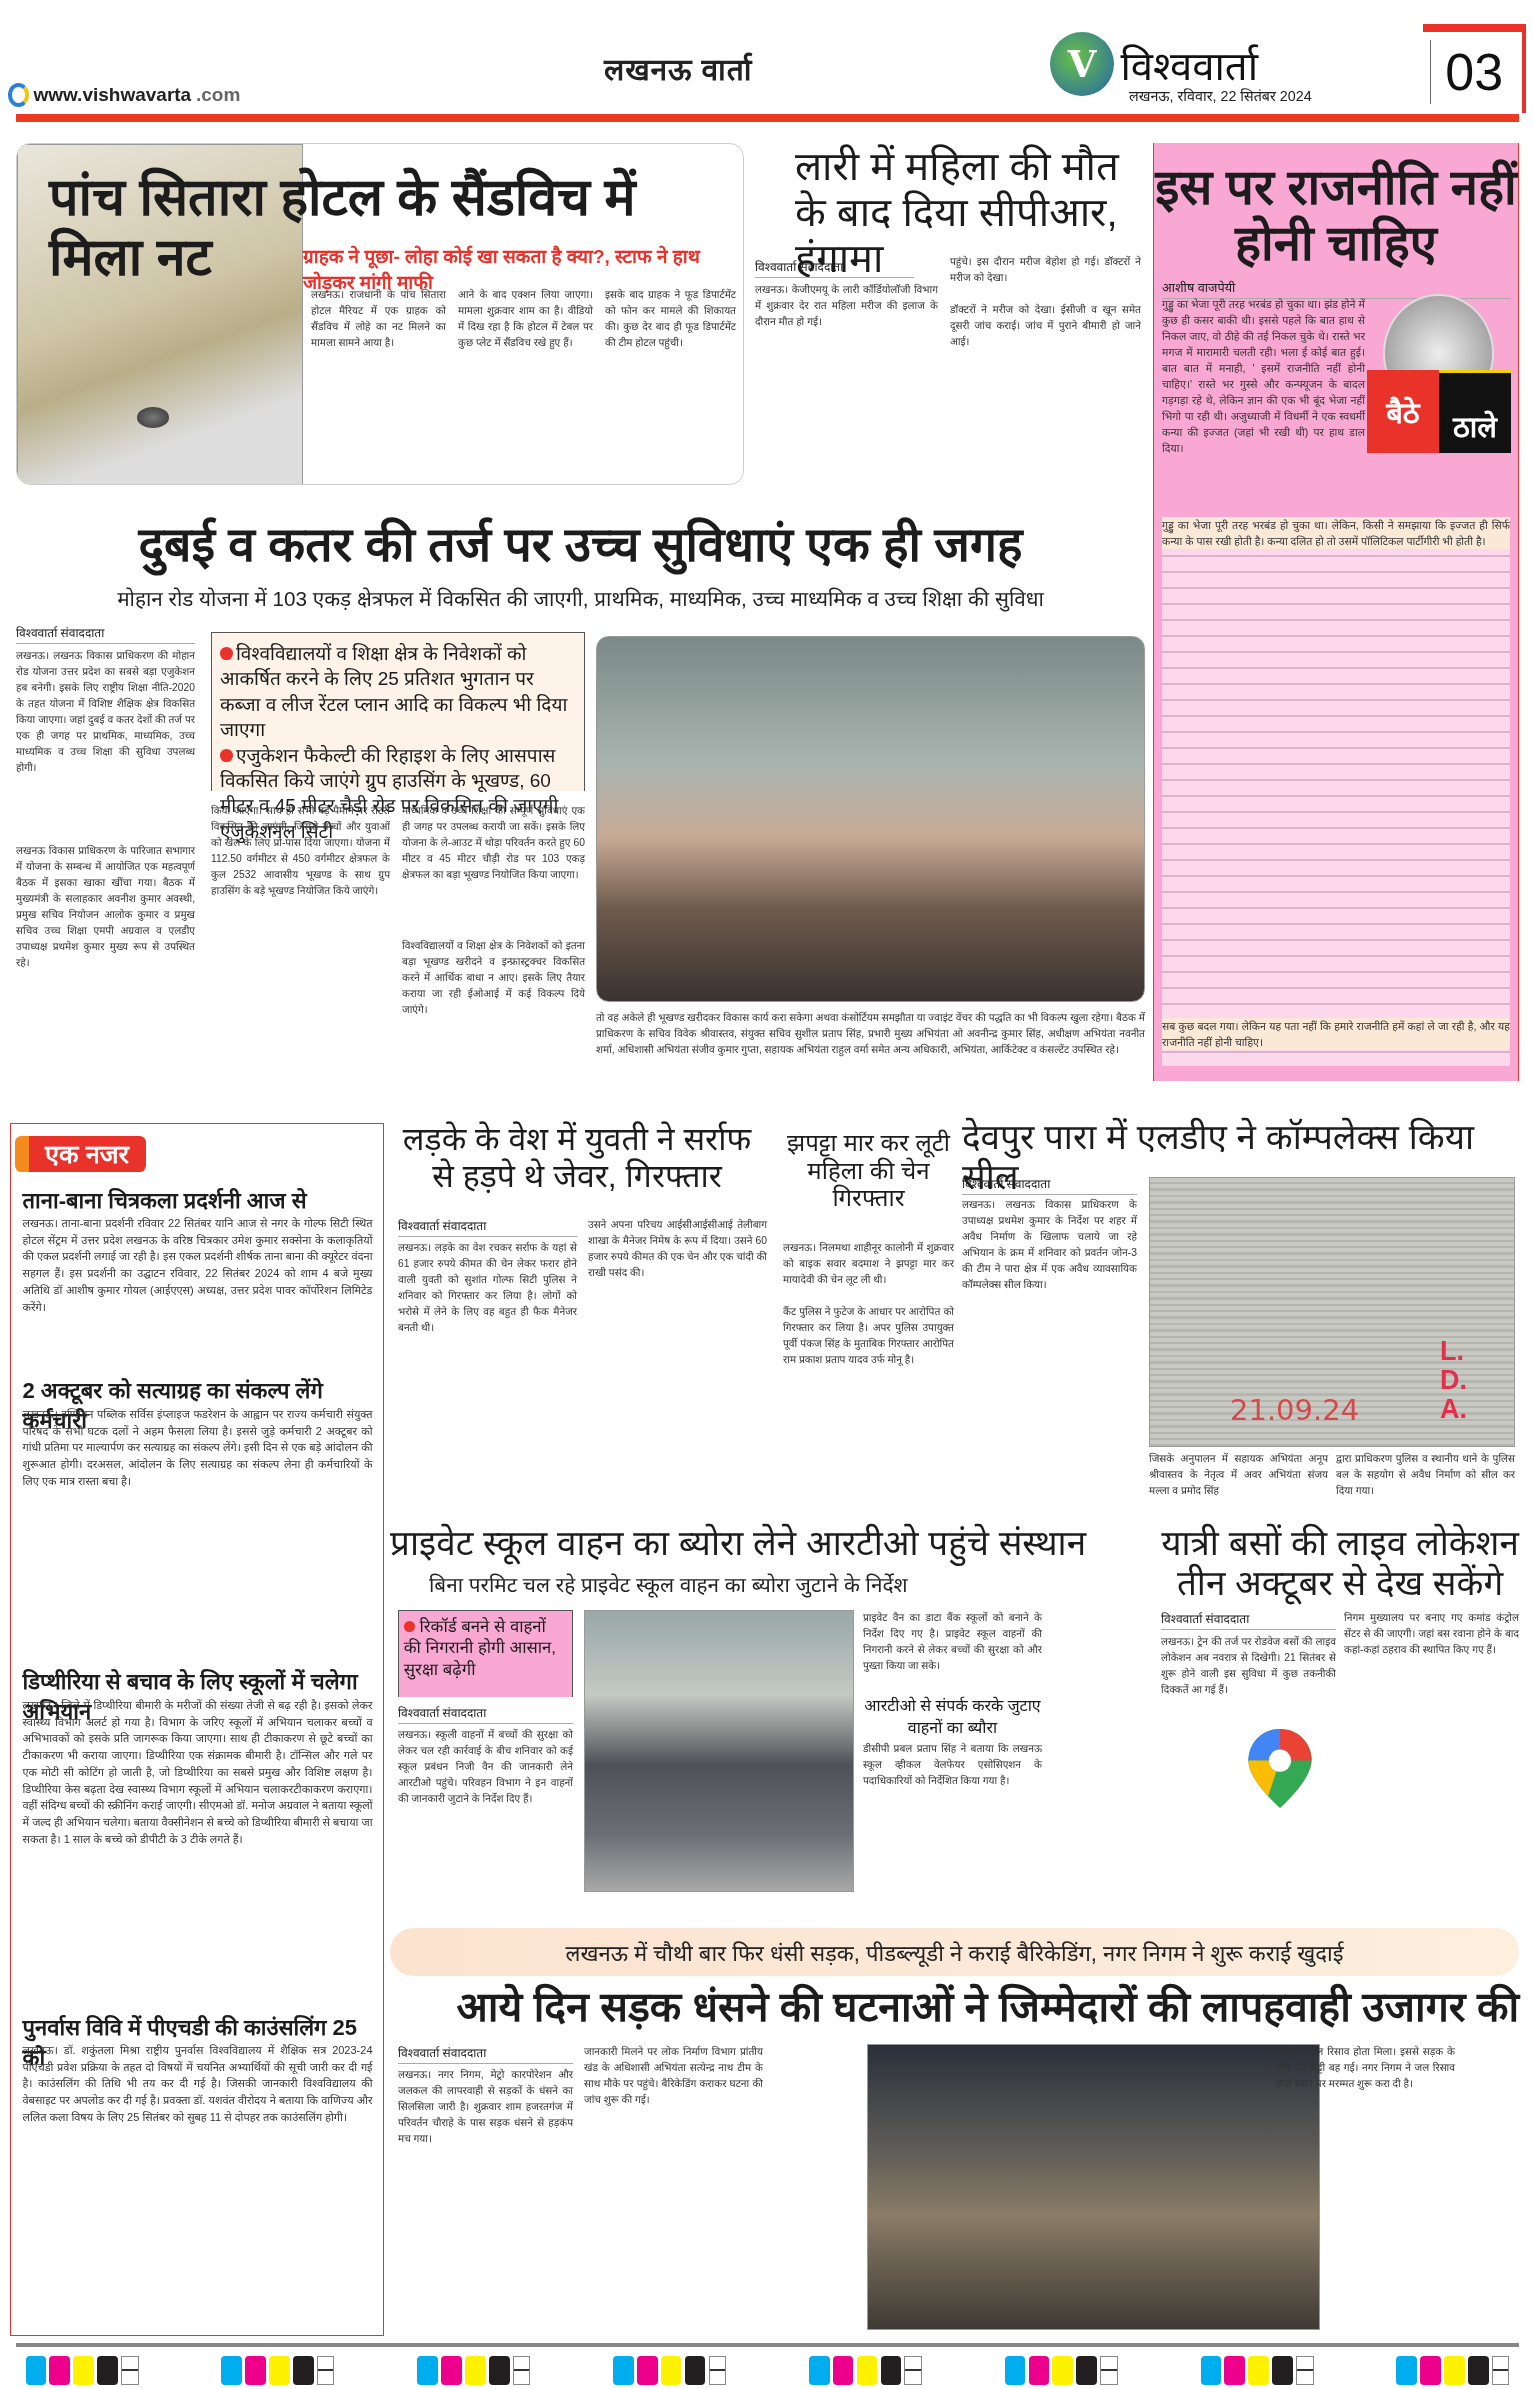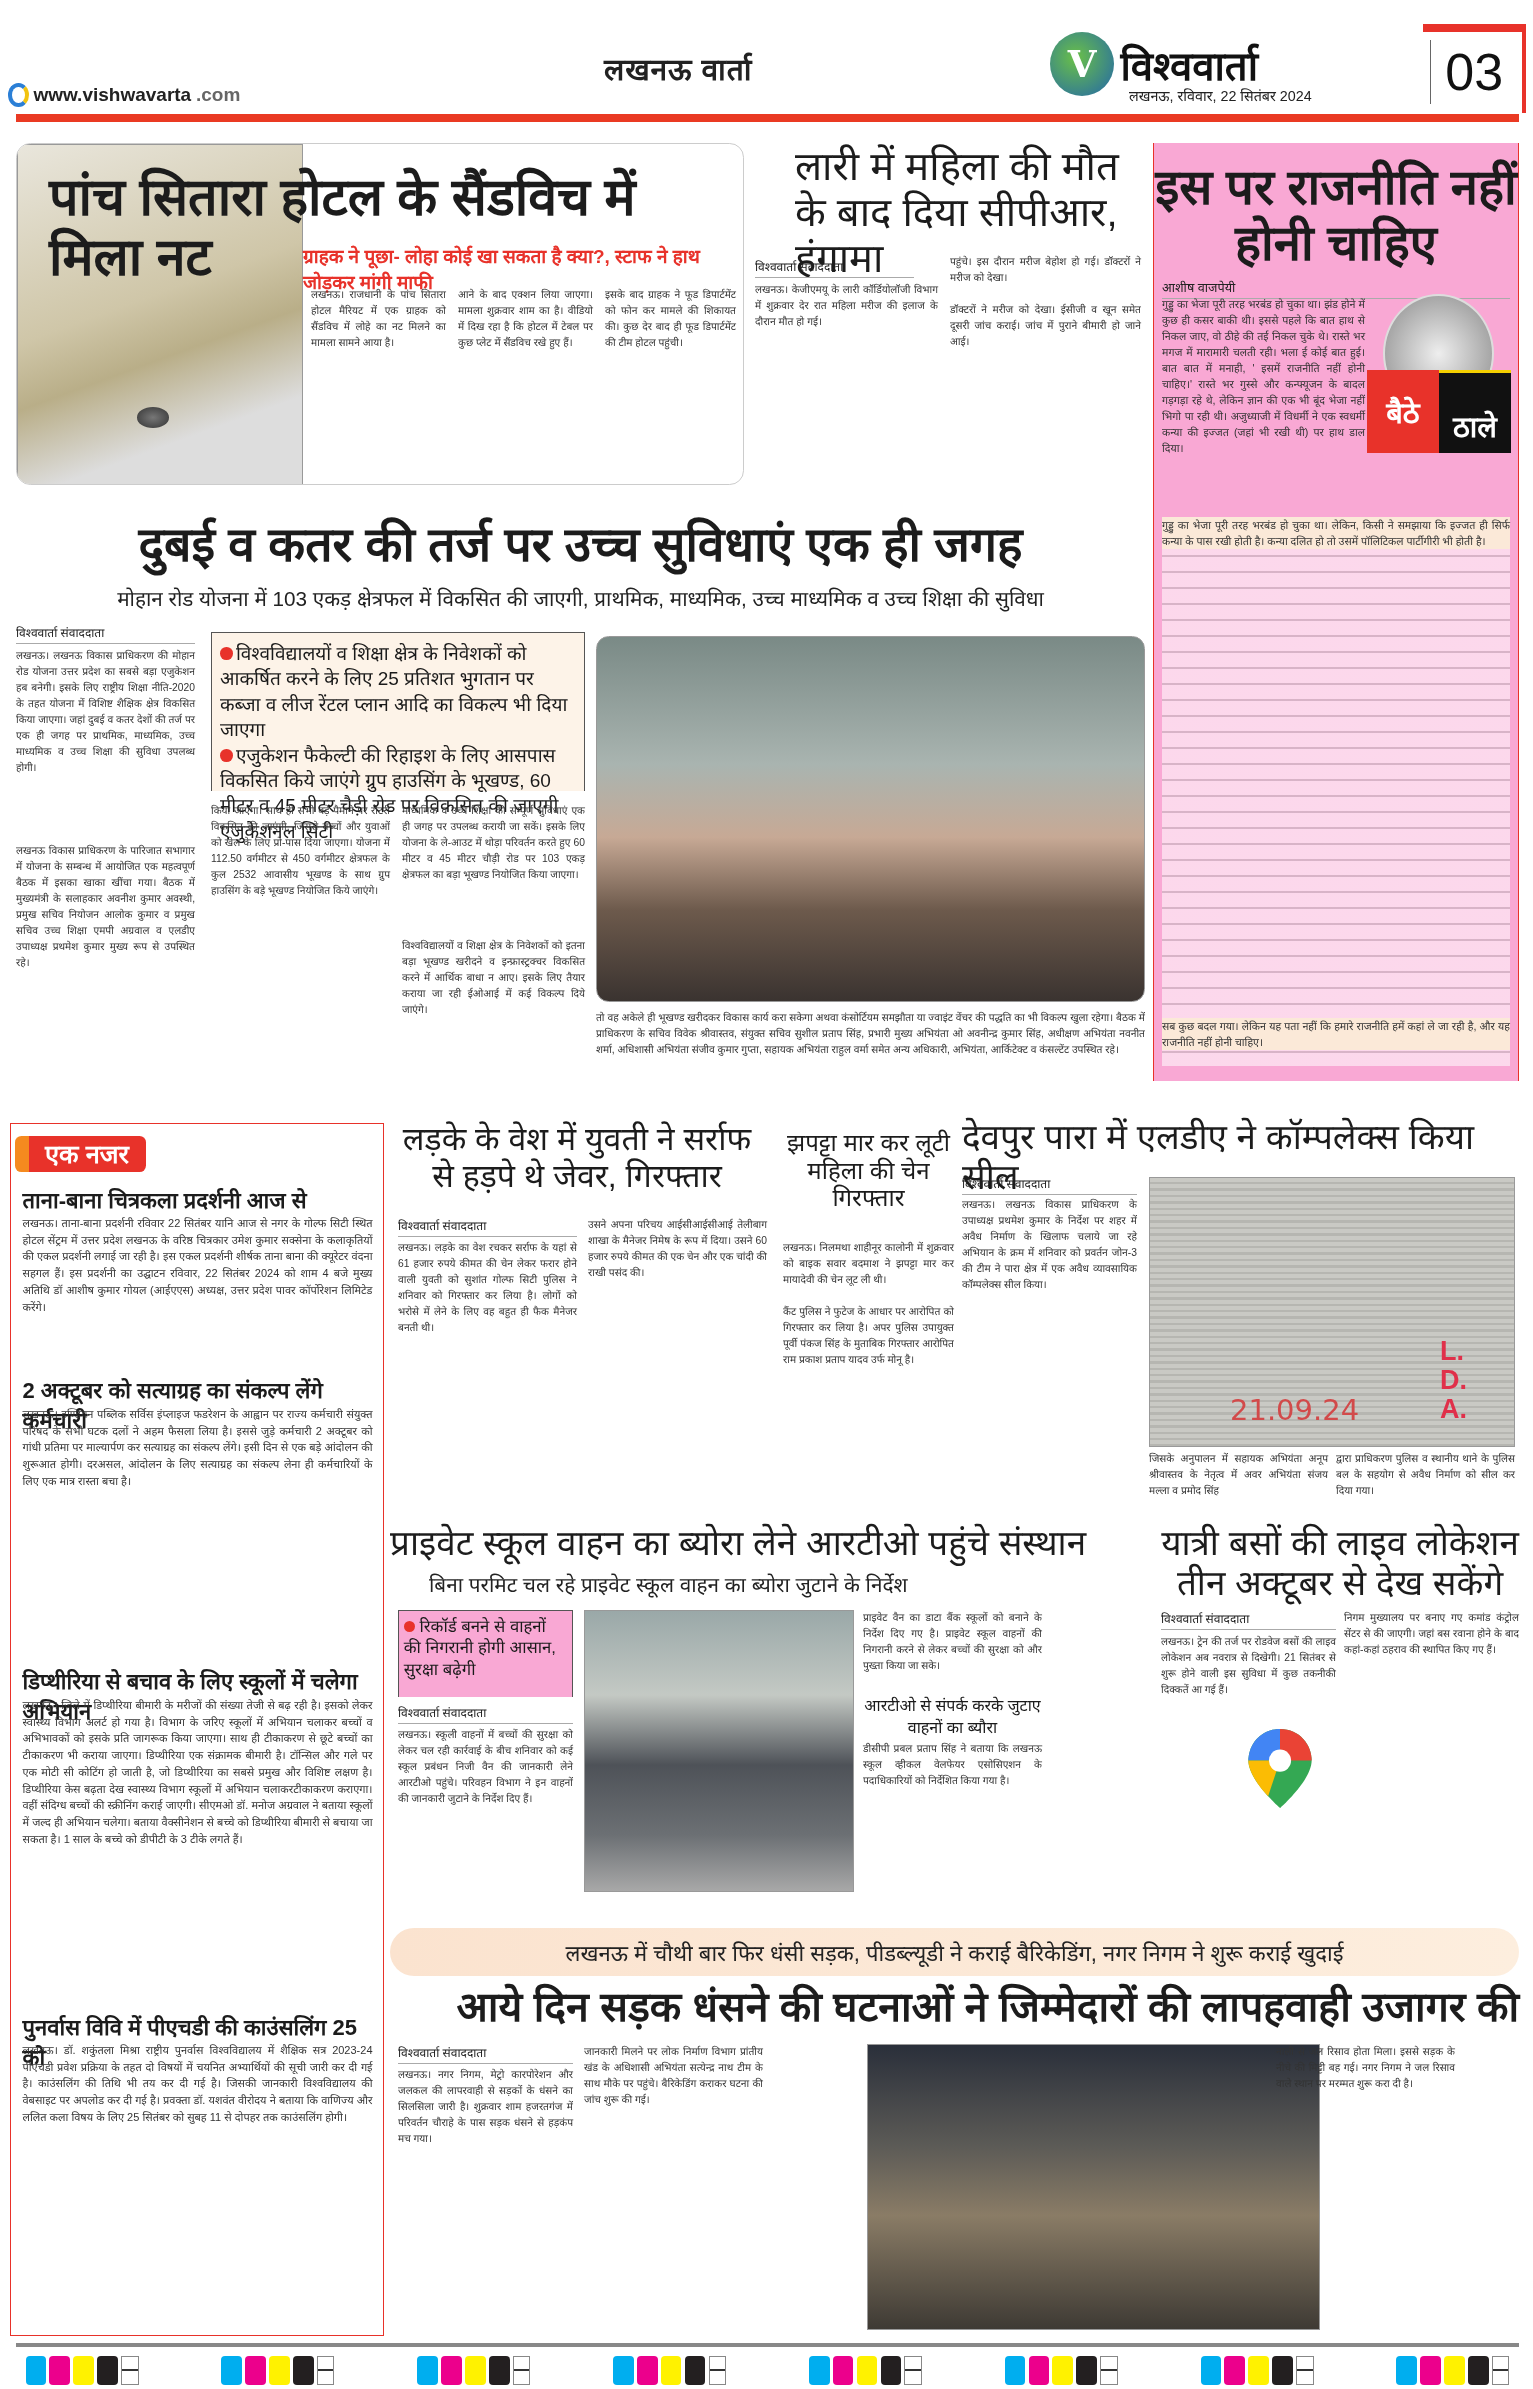--- a/index.html
+++ b/index.html
@@ -4,21 +4,21 @@
 <style>
 *{box-sizing:border-box;margin:0;padding:0}
 body{width:1533px;height:2389px;background:#fff;font-family:"Liberation Sans","DejaVu Sans",sans-serif;color:#1a1a1a;position:relative;overflow:hidden}
 .abs{position:absolute}
 .site{left:8px;top:83px;font-size:19px;font-weight:bold;color:#222;display:flex;align-items:center;gap:4.8px}
 .site .e{width:20.7px;height:24px;border-radius:50%;border:4px solid #2b7fd6;border-right-color:#f2c30f;display:inline-block}
 .site .com{color:#666}
 .section-title{left:604px;top:48px;font-size:30px;font-weight:bold;color:#222;letter-spacing:0.8px}
 .logo{left:1050px;top:32px;display:flex;align-items:center;gap:6.4px}
 .logo-circle{width:64px;height:64px;border-radius:50%;background:radial-gradient(circle at 40% 40%,#6ac048,#2266aa);display:flex;align-items:center;justify-content:center;color:#fff;font-weight:bold;font-size:37px;font-family:"DejaVu Serif",serif}
-.logo-name{font-size:40px;font-weight:bold;color:#111}
+.logo-name{font-size:40px;font-weight:normal;color:#111}
 .dateline{left:1129px;top:86px;font-size:14.3px;color:#222}
 .pageno-box{left:1423px;top:24px;width:103px;height:89px;border-top:8px solid #e8322a;border-right:4.8px solid #e8322a}
 .pageno{left:1430px;top:40px;font-size:52px;color:#111;border-left:1.6px solid #666;padding-left:14.3px;height:64px;line-height:64px}
 .redbar{left:16px;top:114px;width:1503px;height:8px;background:#ea3a23}
 .hl{font-weight:bold;color:#1c1c1c;line-height:1.15}
 .story-box{border:0.8px solid #ccc;border-radius:14.3px;background:#fff;overflow:hidden}
 .photo{background:linear-gradient(135deg,#8a8a80,#cfcab8 40%,#6e6a60);border:0.8px solid #999}
 .body-text{font-size:10.3px;line-height:16px;color:#333;text-align:justify}
 .byline{font-size:12px;font-weight:normal;color:#222;border-bottom:1.6px solid #aaa;padding-bottom:2.4px}
 .red-sub{color:#e8322a;font-weight:bold}

